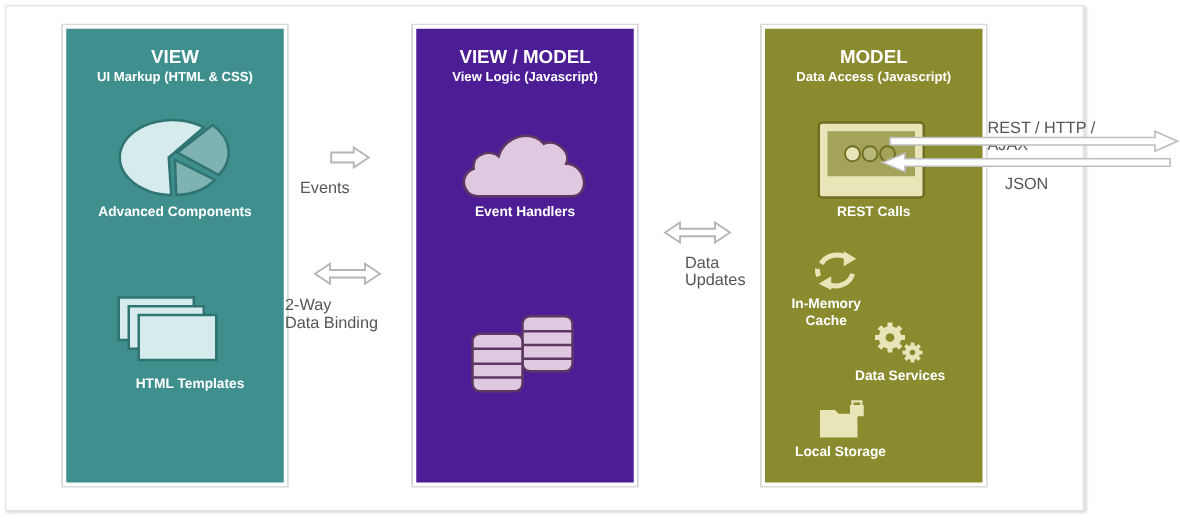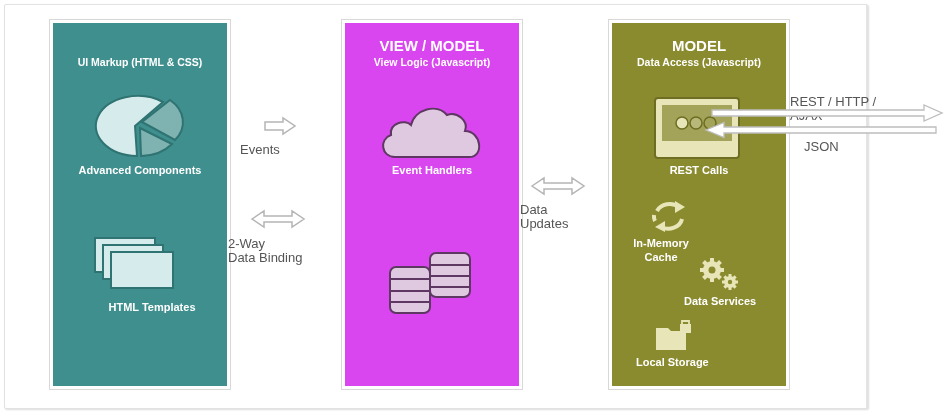--- a/index.html
+++ b/index.html
@@ -1,35 +1,36 @@
 <!DOCTYPE html>
 <html><head>
 <meta charset="utf-8">
 <style>
   html, body { margin:0; padding:0; background:#ffffff; }
   body { width:944px; height:418px; position:relative; overflow:hidden; font-family:"Liberation Sans", sans-serif; }
   .card { position:absolute; left:4px; top:4px; width:862px; height:403px; background:#fff; border:1px solid #e2e2e2; box-shadow:1px 1px 2px #dcdcdc; border-radius:2px; }
   .col { position:absolute; top:20px; height:369px; width:180px; border:3px solid #fff; outline:1px solid #d8d8d8; box-sizing:border-box; }
   .col-view { left:50px; background:#3e8f8d; }
-  .col-vm { left:342px; background:#d946ef; }
+  .col-vm { left:330px; background:#4c1d95; }
   .col-model { left:609px; background:#8a8a2e; }
   .col-title { position:absolute; top:14px; width:100%; text-align:center; color:#fff; font-weight:bold; font-size:15px; }
   .col-sub { position:absolute; top:33px; width:100%; text-align:center; color:#fff; font-weight:bold; font-size:10.5px; }
   .lbl { position:absolute; color:#fff; font-weight:bold; font-size:11px; text-align:center; white-space:nowrap; }
   .mid-lbl { position:absolute; color:#555; font-weight:normal; font-size:13px; text-align:left; line-height:14px; }
   svg { position:absolute; overflow:visible; }
   .divider { position:absolute; width:1px; background:#e4e4e4; }
 </style>
 </head>
 <body>
 
 <div class="card"></div>
 <div class="divider" style="left:866px;top:4px;height:404px;"></div>
 
 <div class="col col-view">
+  <div class="col-title">VIEW</div>
   <div class="col-sub">UI Markup (HTML &amp; CSS)</div>
   <svg style="left:42px;top:65px;" width="90" height="70" viewBox="0 0 90 70">
     <path d="M40 38 L68 14 A42 30 0 1 0 42 68 Z" fill="#d6ecec" stroke="#2f7372" stroke-width="2"></path>
     <path d="M47 34 L75 12 A40 30 0 0 1 80 52 Z" fill="#7fb3b2" stroke="#2f7372" stroke-width="2"></path>
     <path d="M45 40 L77 56 A40 30 0 0 1 46 68 Z" fill="#7fb3b2" stroke="#2f7372" stroke-width="2"></path>
   </svg>
   <div class="lbl" style="top:141px;width:100%;left:0;">Advanced Components</div>
   <svg style="left:40px;top:213px;" width="82" height="54" viewBox="0 0 82 54">
     <rect x="2" y="2" width="60" height="34" fill="#d6ecec" stroke="#2f7372" stroke-width="2"></rect>
     <rect x="10" y="9" width="60" height="34" fill="#d6ecec" stroke="#2f7372" stroke-width="2"></rect>
@@ -67,21 +68,21 @@
       <line x1="2" y1="30" x2="42" y2="30"></line>
         <line x1="2" y1="42" x2="42" y2="42"></line>
         <line x1="2" y1="53" x2="42" y2="53"></line>
     </g>
   </svg>
 </div>
 
 <svg style="left:530px;top:176px;" width="56" height="20" viewBox="0 0 56 20">
   <path d="M2 10 L14 2 V7 H42 V2 L54 10 L42 18 V13 H14 V18 Z" fill="#fff" stroke="#b5b5b5" stroke-width="1.5"></path>
 </svg>
-<div class="mid-lbl" style="left:520px;top:203px;width:80px;">
+<div class="mid-lbl" style="left:548px;top:203px;width:80px;">
   <div>Data</div>
   <div>Updates</div>
 </div>
 
 <div class="col col-model">
   <div class="col-title">MODEL</div>
   <div class="col-sub">Data Access (Javascript)</div>
   <svg style="left:42px;top:74px;" width="86" height="62" viewBox="0 0 86 62">
     <rect x="1" y="1" width="84" height="60" rx="3" fill="#e8e6b8" stroke="#6e6e22" stroke-width="2"></rect>
     <rect x="8" y="8" width="70" height="36" fill="#a3a35a"></rect>

